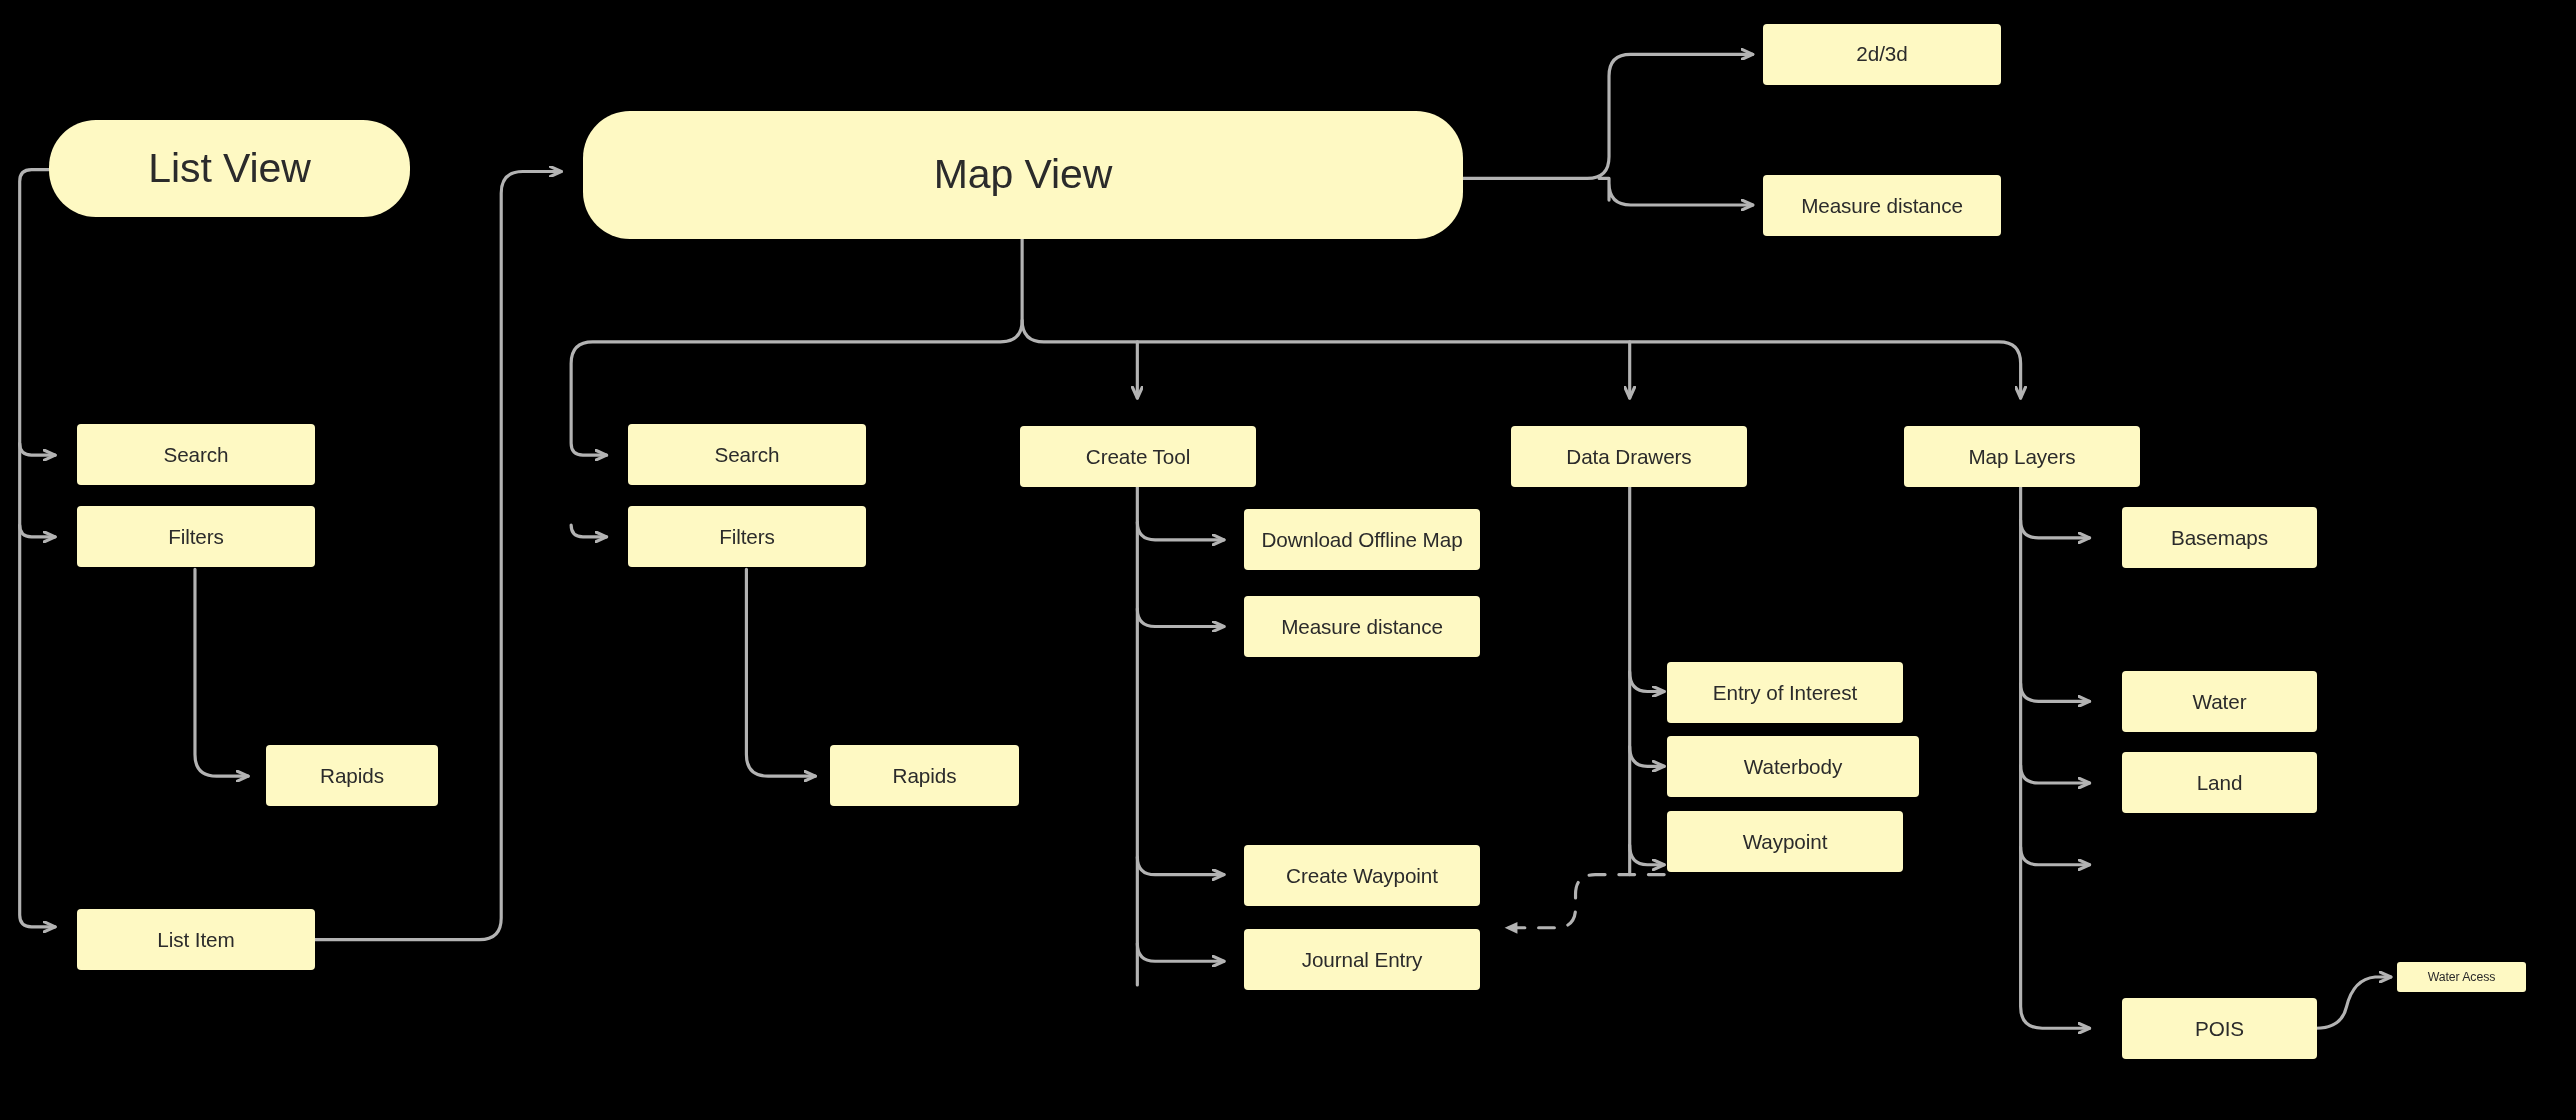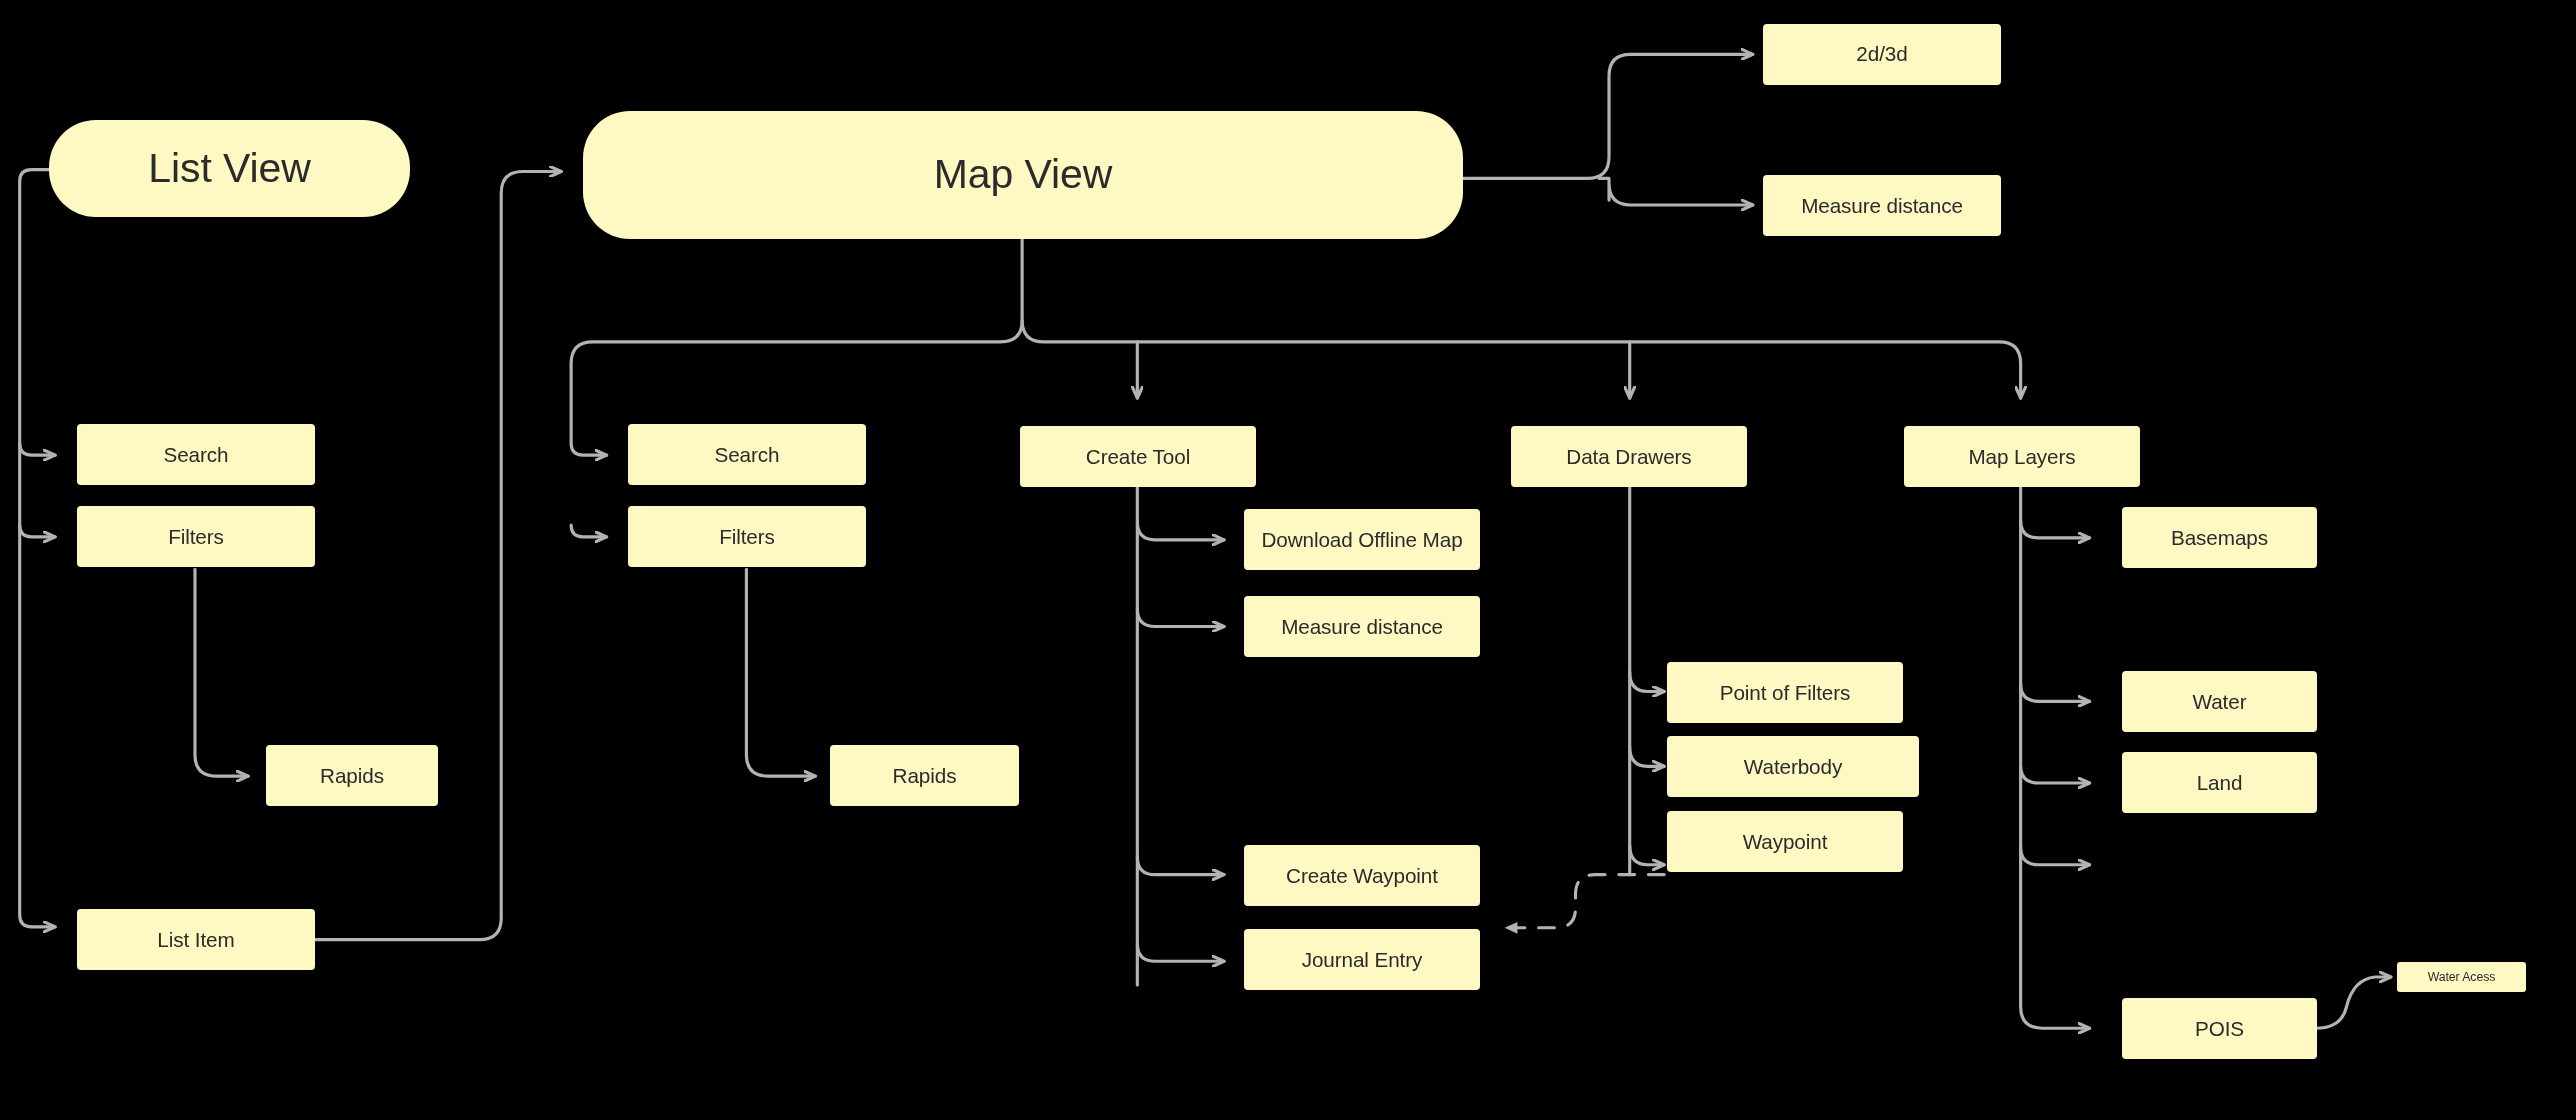--- a/index.html
+++ b/index.html
@@ -185,21 +185,21 @@
 
   <div class="node body" style="left:1244px; top:929px; width:236px; height:61px;">
     <span>Journal Entry</span>
   </div>
 
   <div class="node body" style="left:1511px; top:426px; width:236px; height:61px;">
     <span>Data Drawers</span>
   </div>
 
   <div class="node body" style="left:1667px; top:662px; width:236px; height:61px;">
-    <span>Point of Filters</span>
+    <span>Entry of Interest</span>
   </div>
 
   <div class="node body" style="left:1667px; top:736px; width:252px; height:61px;">
     <span>Waterbody</span>
   </div>
 
   <div class="node body" style="left:1667px; top:811px; width:236px; height:61px;">
     <span>Waypoint</span>
   </div>
 

